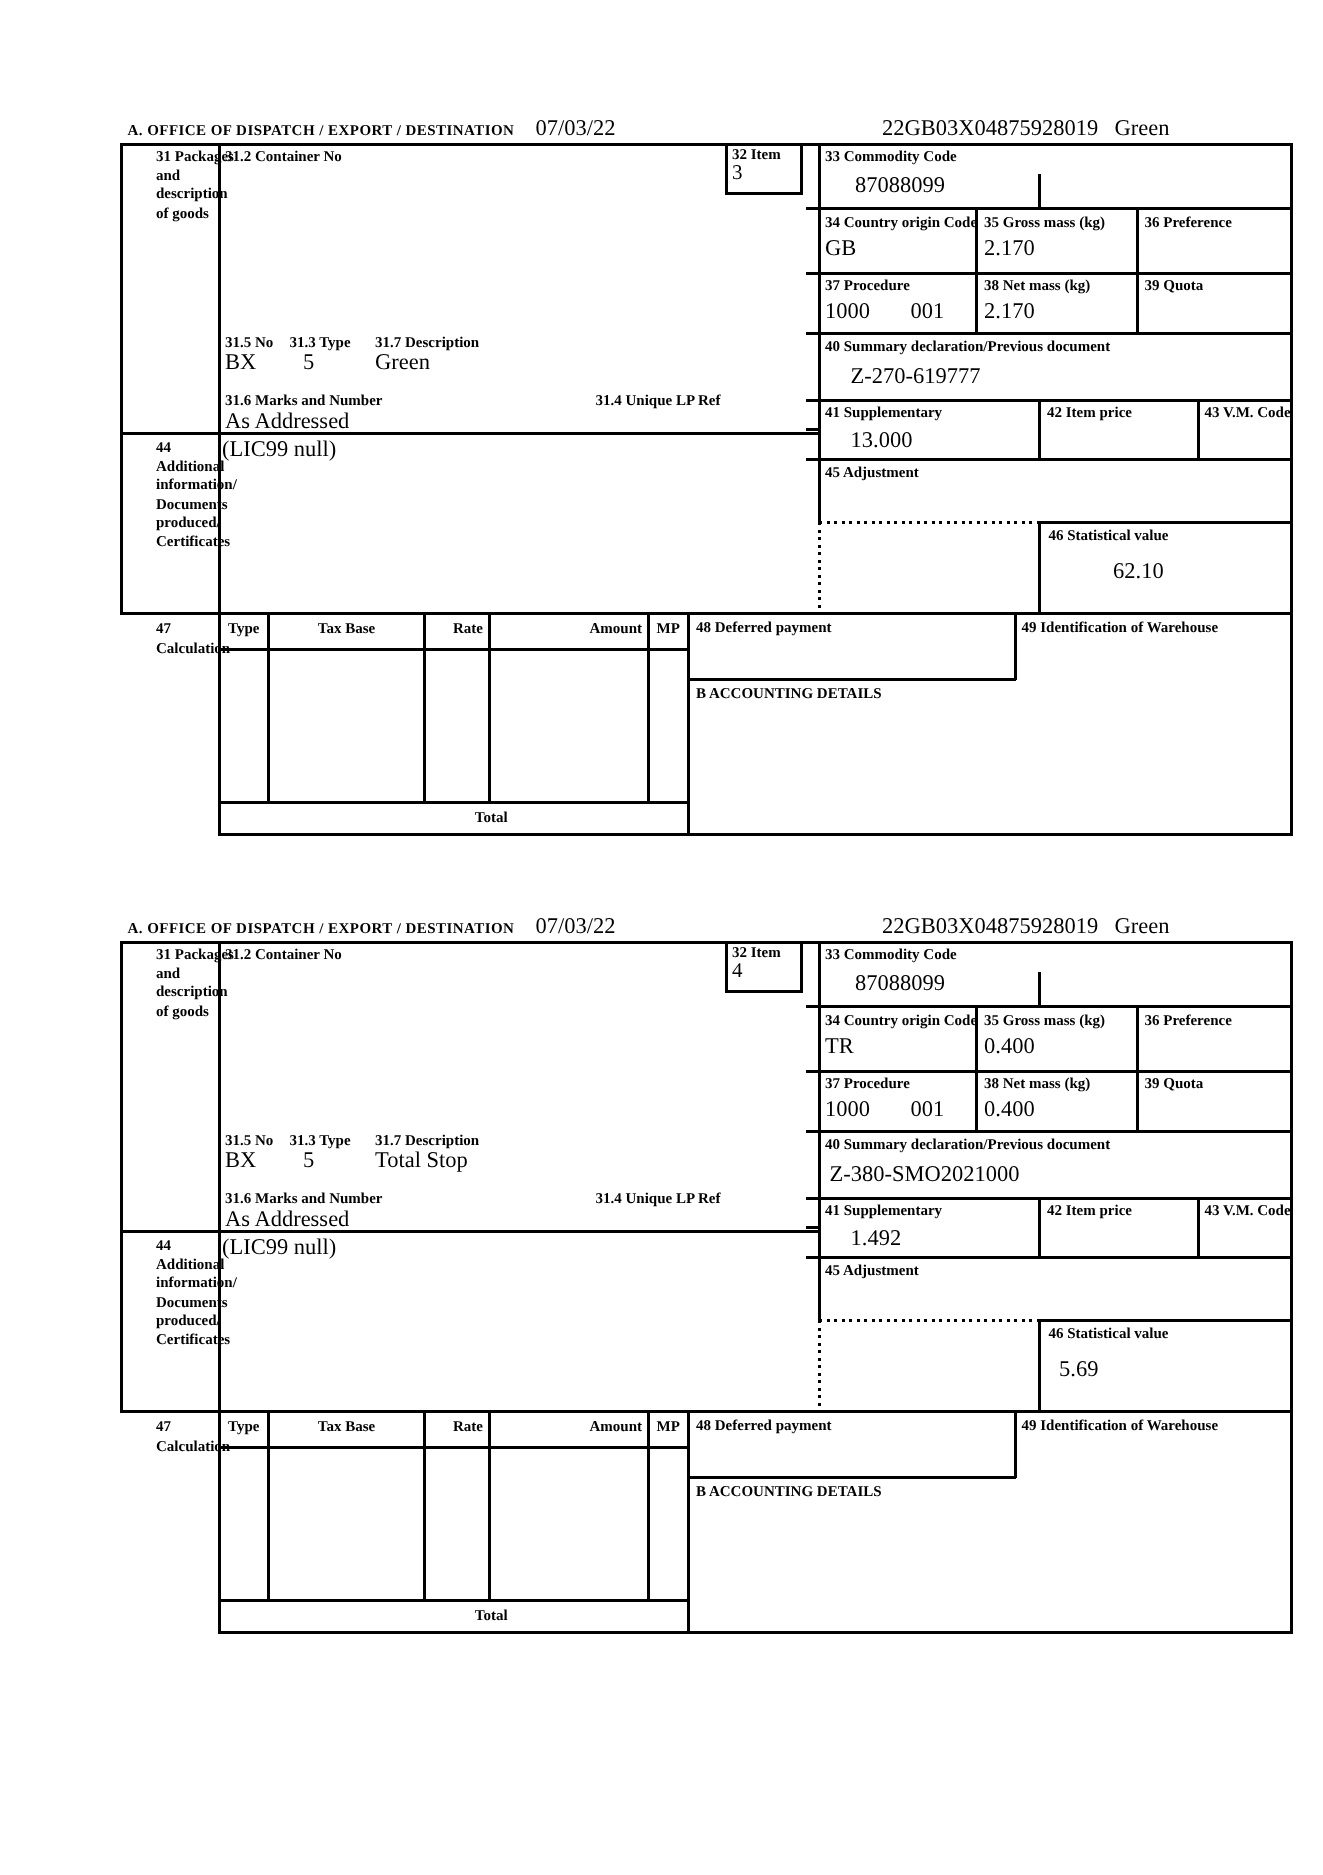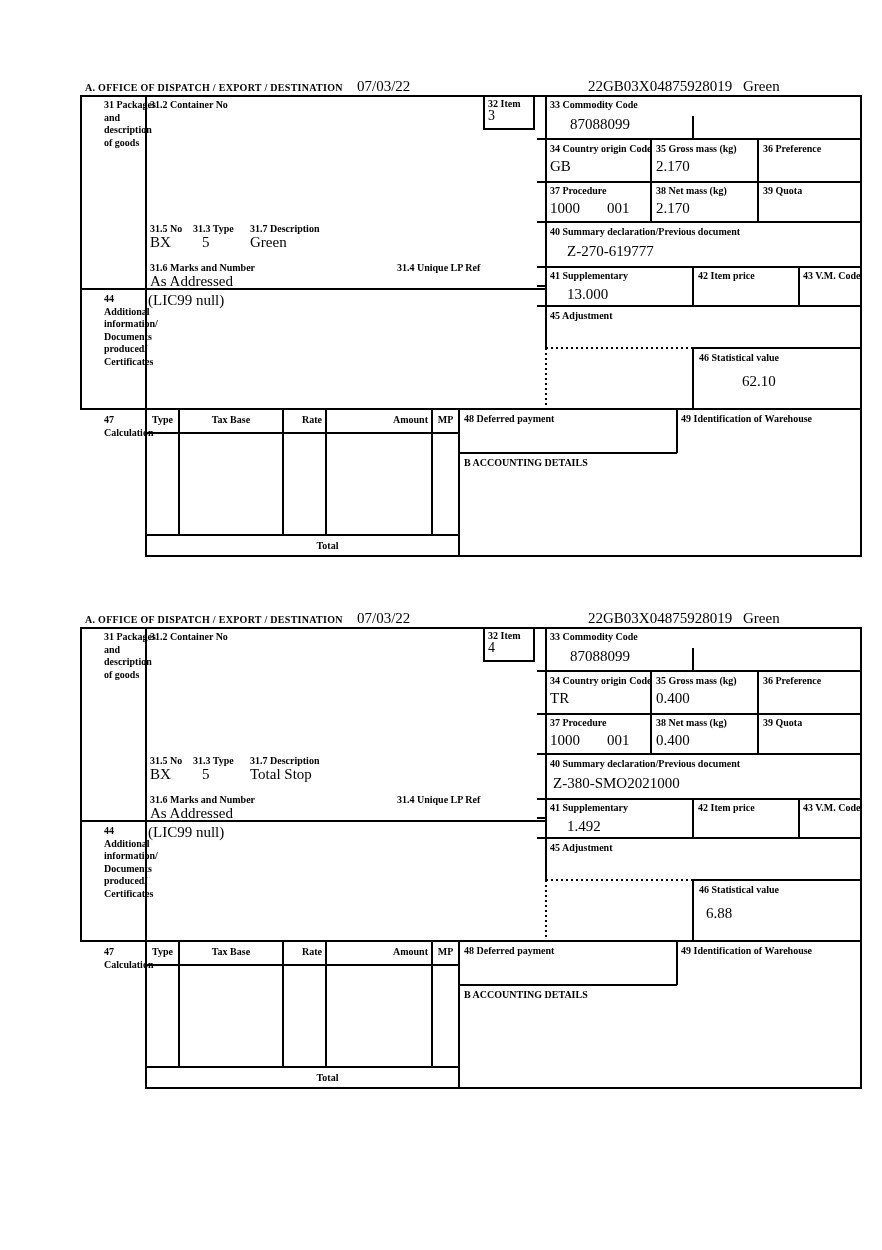--- a/index.html
+++ b/index.html
@@ -190,21 +190,21 @@
     <div class="t val" style="left:576px;top:105px">0.400</div>
     <div class="t lbl" style="left:683px;top:90px">39 Quota</div>
     <div class="t lbl" style="left:470px;top:131px">40 Summary declaration/Previous document</div>
     <div class="t val" style="left:473px;top:148px">Z-380-SMO2021000</div>
     <div class="t lbl" style="left:470px;top:175px">41 Supplementary</div>
     <div class="t val" style="left:487px;top:191px">1.492</div>
     <div class="t lbl" style="left:618px;top:175px">42 Item price</div>
     <div class="t lbl" style="left:723px;top:175px">43 V.M. Code</div>
     <div class="t lbl" style="left:470px;top:215px">45 Adjustment</div>
     <div class="t lbl" style="left:619px;top:257px">46 Statistical value</div>
-    <div class="t val" style="left:626px;top:278px">6.88</div>
+    <div class="t val" style="left:626px;top:278px">5.69</div>
     <div class="t lbl" style="left:70px;top:128px">31.5 No</div>
     <div class="t lbl" style="left:113px;top:128px">31.3 Type</div>
     <div class="t lbl" style="left:170px;top:128px">31.7 Description</div>
     <div class="t val" style="left:70px;top:139px">BX</div>
     <div class="t val" style="left:122px;top:139px">5</div>
     <div class="t val" style="left:170px;top:139px">Total Stop</div>
     <div class="t lbl" style="left:70px;top:167px">31.6 Marks and Number</div>
     <div class="t lbl" style="left:317px;top:167px">31.4 Unique LP Ref</div>
     <div class="t val" style="left:70px;top:178px">As Addressed</div>
     <div class="t lbl pre" style="left:3px;top:198px;width:62px">44

